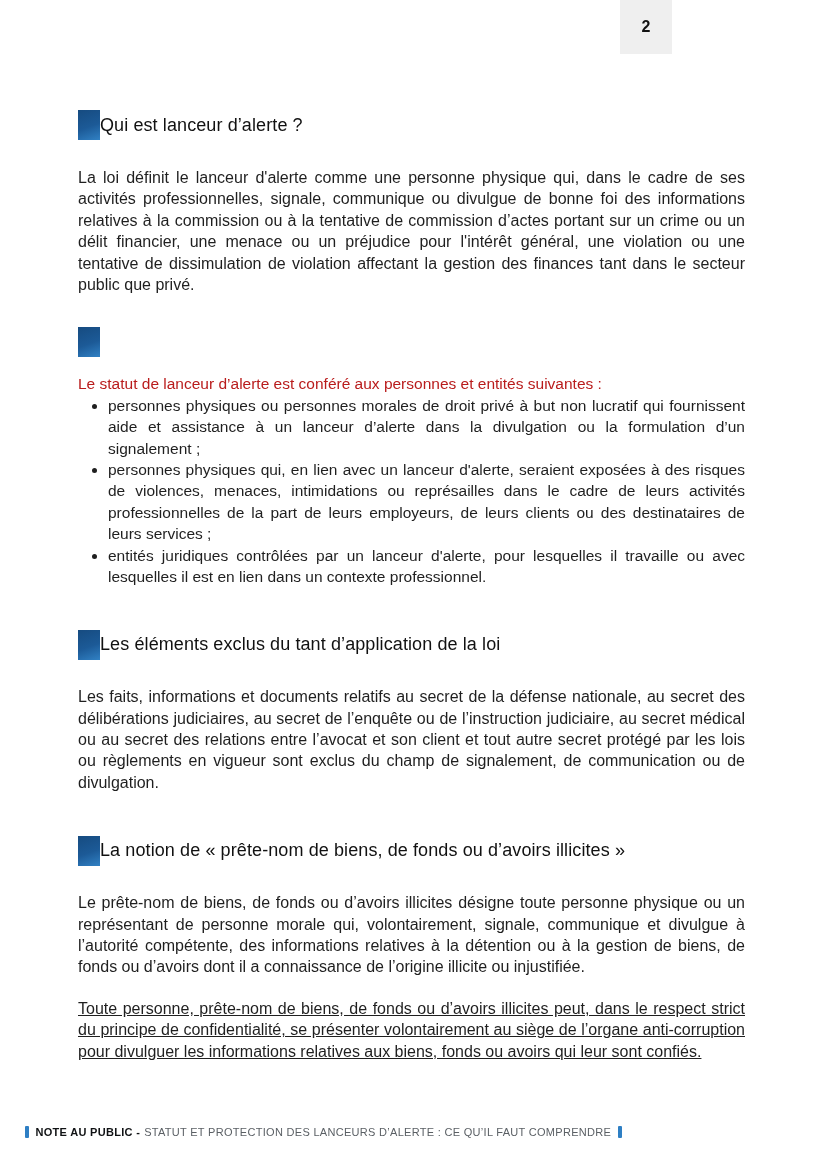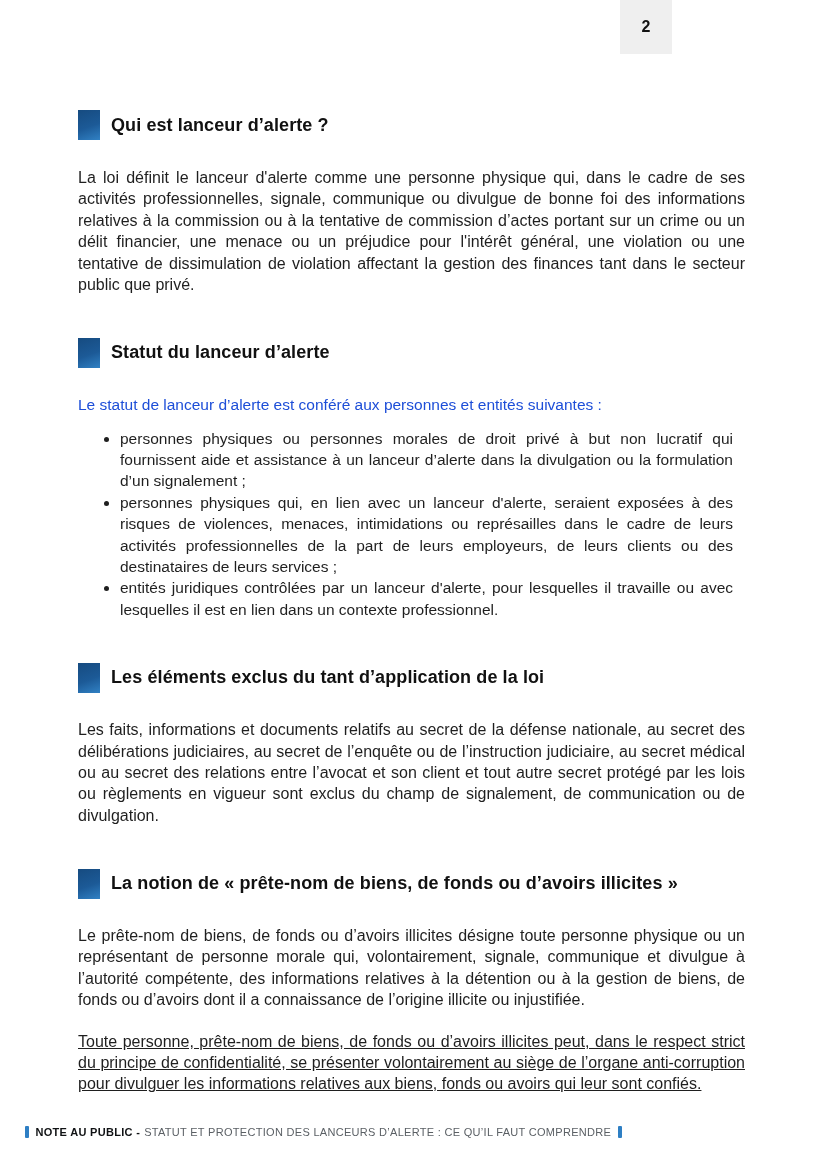--- a/index.html
+++ b/index.html
@@ -43,45 +43,44 @@
     align-items: center;
     margin-bottom: 16px;
   }
   .heading-marker {
     width: 22px;
     height: 30px;
     background: linear-gradient(160deg, #164b80 0%, #1c5a97 55%, #3181c4 100%);
     flex: 0 0 auto;
   }
   .heading-text {
-    margin-left: 11px;
     font-size: 18px;
-    font-weight: bold;
+    font-weight: normal;
     color: #111111;
     letter-spacing: 0.1px;
   }
   .para {
     margin: 0;
     font-size: 16px;
     line-height: 21.4px;
     text-align: justify;
     color: #1f1f1f;
   }
   .para + .para {
     margin-top: 20px;
     text-decoration: underline;
   }
   .intro-line {
     margin: 0;
     font-size: 15.5px;
     line-height: 21.4px;
-    color: #1d4ed8;
+    color: #b91c1c;
   }
   ul.bullets {
-    margin: 12px;
+    margin: 0;
     padding-left: 30px;
     list-style: disc;
   }
   ul.bullets li {
     font-size: 15.5px;
     line-height: 21.4px;
     text-align: justify;
     color: #1f1f1f;
   }
   .footer {
@@ -123,21 +122,20 @@
     <div class="heading-row">
       <span class="heading-marker"></span>
       <h2 class="heading-text">Qui est lanceur d’alerte ?</h2>
     </div>
     <p class="para">La loi définit le lanceur d'alerte comme une personne physique qui, dans le cadre de ses activités professionnelles, signale, communique ou divulgue de bonne foi des informations relatives à la commission ou à la tentative de commission d’actes portant sur un crime ou un délit financier, une menace ou un préjudice pour l'intérêt général, une violation ou une tentative de dissimulation de violation affectant la gestion des finances tant dans le secteur public que privé.</p>
   </section>
 
   <section class="section">
     <div class="heading-row">
       <span class="heading-marker"></span>
-      <h2 class="heading-text">Statut du lanceur d’alerte</h2>
     </div>
     <p class="intro-line">Le statut de lanceur d’alerte est conféré aux personnes et entités suivantes :</p>
     <ul class="bullets">
       <li>personnes physiques ou personnes morales de droit privé à but non lucratif qui fournissent aide et assistance à un lanceur d’alerte dans la divulgation ou la formulation d’un signalement ;</li>
       <li>personnes physiques qui, en lien avec un lanceur d'alerte, seraient exposées à des risques de violences, menaces, intimidations ou représailles dans le cadre de leurs activités professionnelles de la part de leurs employeurs, de leurs clients ou des destinataires de leurs services ;</li>
       <li>entités juridiques contrôlées par un lanceur d'alerte, pour lesquelles il travaille ou avec lesquelles il est en lien dans un contexte professionnel.</li>
     </ul>
   </section>
 
   <section class="section">

